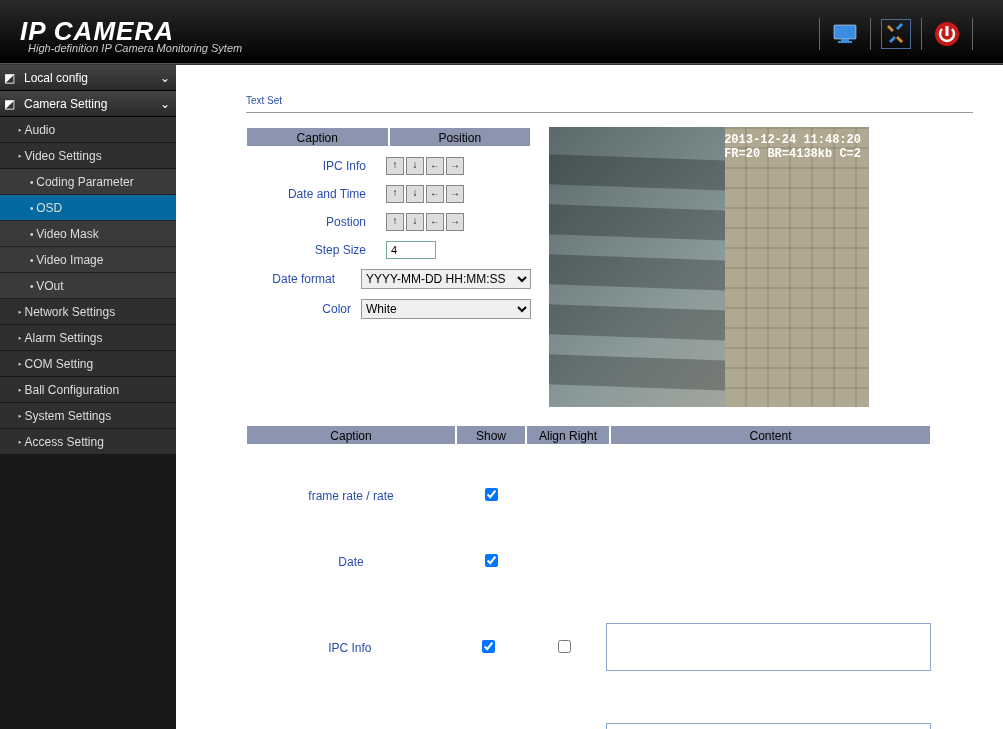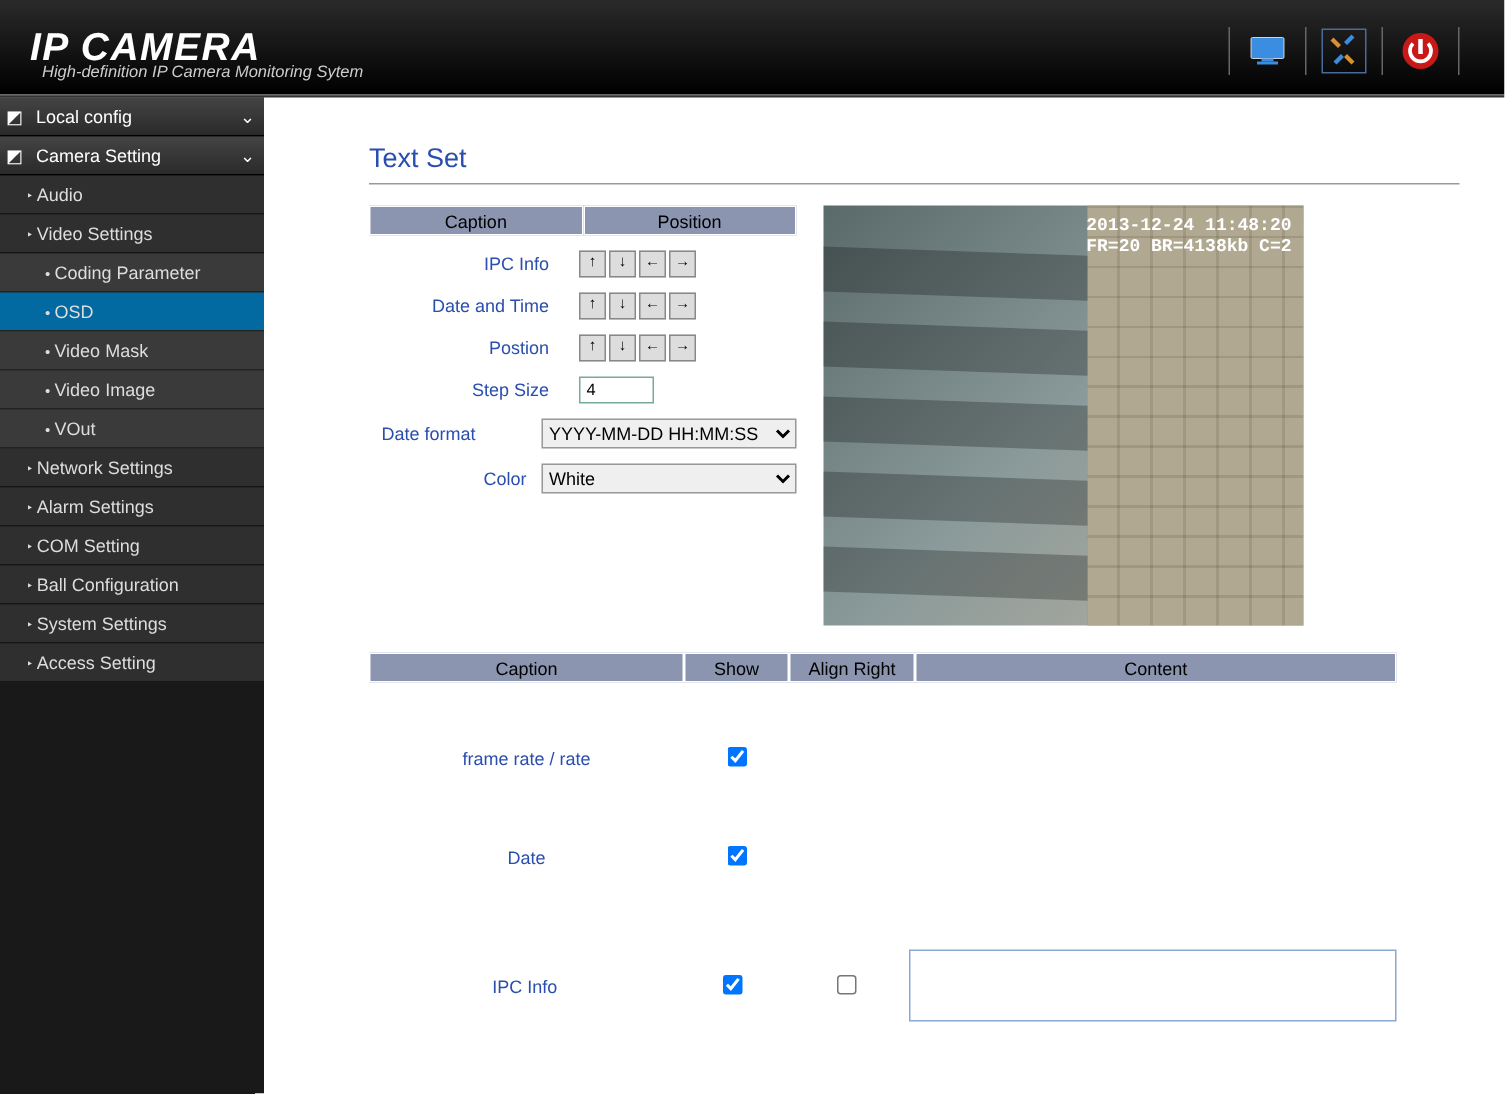--- a/index.html
+++ b/index.html
@@ -18,21 +18,21 @@
 .menu-item.top { background: linear-gradient(#444, #2a2a2a); padding-left: 4px; }
 .menu-item.top .plus { display: inline-block; width: 12px; margin-right: 8px; }
 .menu-item .chev { margin-left: auto; margin-right: 6px; }
 .sub-item { height: 26px; line-height: 26px; color: #ddd; font-size: 12px; padding-left: 18px; background: #2f2f2f; border-bottom: 1px solid #161616; cursor: pointer; }
 .sub-item::before { content: "‣ "; font-size: 10px; }
 .sub-sub { height: 26px; line-height: 26px; color: #ddd; font-size: 12px; padding-left: 30px; background: #3a3a3a; border-bottom: 1px solid #222; cursor: pointer; }
 .sub-sub.active { background: #0369a1; }
 .sub-sub::before { content: "• "; font-size: 10px; }
 
 .main { flex: 1; padding: 30px 30px 10px 70px; }
-.section-title { color: #2a4eae; font-size: 18px; margin-bottom: 6px; }
+.section-title { color: #2a4eae; font-size: 10px; margin-bottom: 6px; }
 .hr { border: none; border-top: 1px solid #999; margin-bottom: 14px; }
 
 .top-area { display: flex; gap: 18px; }
 .form-col { width: 285px; }
 .th-row { display: flex; }
 .th { flex: 1; background: #8b95b0; color: #000; text-align: center; height: 20px; line-height: 20px; font-size: 12px; border: 1px solid #fff; }
 .frow { display: flex; align-items: center; margin-top: 10px; }
 .flabel { width: 130px; text-align: right; color: #2a4eae; font-size: 12px; padding-right: 10px; }
 .fctrl { flex: 1; display: flex; gap: 2px; align-items: center; justify-content: flex-start; padding-left: 10px; }
 .arrow-btn { width: 18px; height: 18px; background: #ddd; border: 1px solid #888; font-size: 10px; line-height: 14px; text-align: center; cursor: pointer; }
@@ -163,21 +163,21 @@
           </div>
         </div>
         <div class="frow">
           <div class="flabel">Step Size</div>
           <div class="fctrl">
               <input class="step-input" value="4" style="">
             </div>
         </div>
         <div class="frow">
           <div class="flabel">Date format</div>
-          <div class="fctrl" style="padding-left:16px;margin-left:18px;">
+          <div class="fctrl" style="padding-left:16px;">
               <select class="sel"><option>YYYY-MM-DD HH:MM:SS</option></select>
             </div>
         </div>
         <div class="frow">
           <div class="flabel">Color</div>
           <div class="fctrl" style="padding-left:0;">
               <select class="sel"><option>White</option></select>
             </div>
         </div>
       </div>

